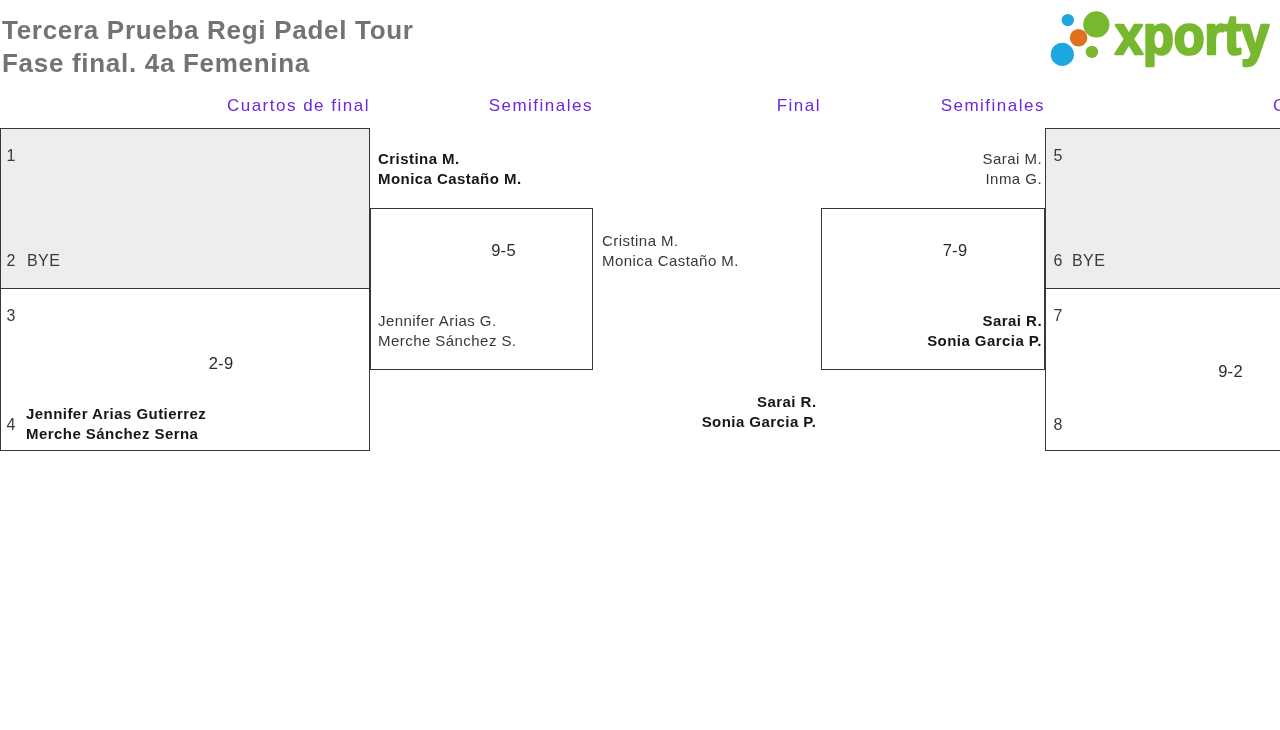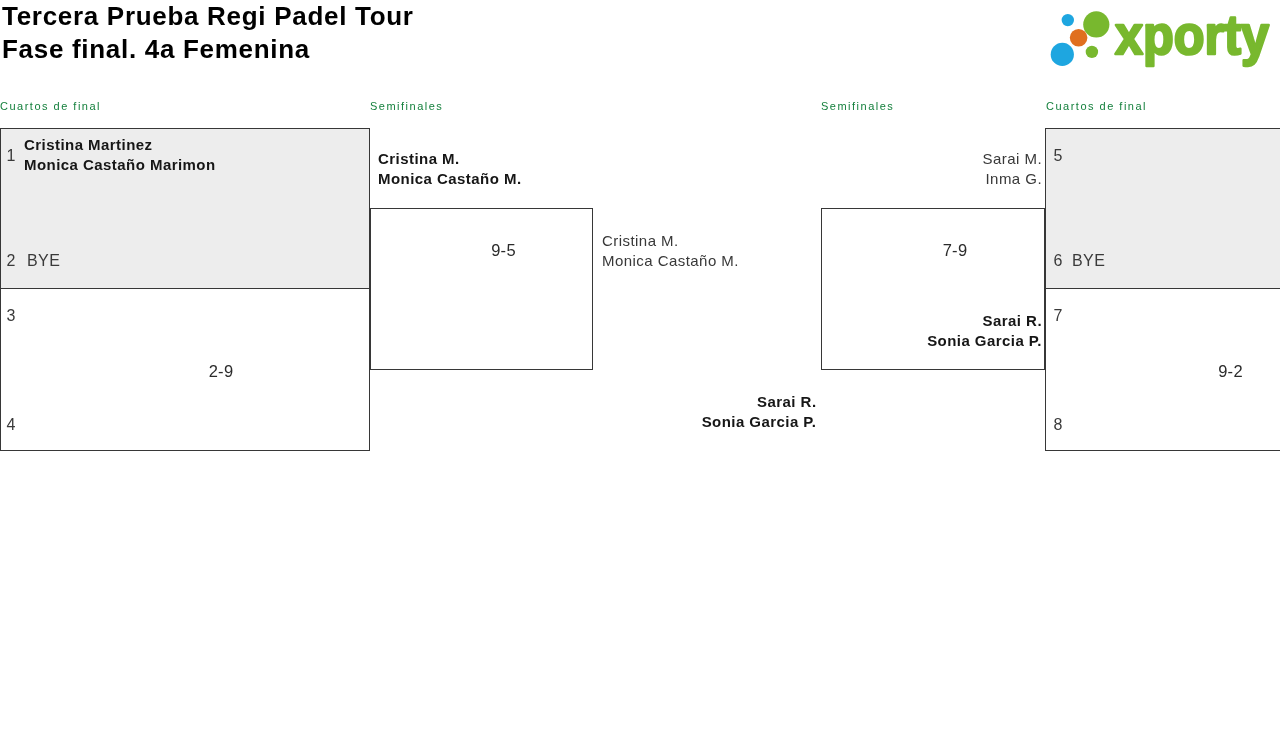--- a/index.html
+++ b/index.html
@@ -6,64 +6,66 @@
 html,body{width:1280px;height:730px;background:#fff}
 body{font-family:"Liberation Sans",sans-serif}
 #wrap{position:relative;width:1280px;height:730px;overflow:hidden;background:#fff}
 .abs{position:absolute}
 .box{position:absolute;border:1px solid #373737;background:#fff}
 .grey{background:#ededed}
 .nm{position:absolute;font-size:15px;line-height:20px;color:#383838;white-space:nowrap;letter-spacing:0.45px}
 .b{font-weight:bold;color:#161616}
 .seed{position:absolute;font-size:16px;line-height:20px;color:#3a3a3a;width:16px;text-align:center}
 .score{position:absolute;font-size:16.5px;line-height:20px;color:#2b2b2b;text-align:center;letter-spacing:0.3px}
-.hd{position:absolute;font-size:11px;line-height:18px;color:#15803d;text-align:left;white-space:nowrap;letter-spacing:1.5px}
+.hd{position:absolute;font-size:17px;line-height:18px;color:#6d28d9;text-align:right;white-space:nowrap;letter-spacing:1.5px}
 .tr{text-align:right}
 </style>
 </head>
 <body>
 <div id="wrap">
 
-  <div class="abs" style="left:2px;top:0;font-size:26px;line-height:32.5px;font-weight:bold;color:#000000;letter-spacing:0.7px">Tercera Prueba Regi Padel Tour<br>Fase final. 4a Femenina</div>
+  <div class="abs" style="left:2px;top:14px;font-size:26px;line-height:32.5px;font-weight:bold;color:#737373;letter-spacing:0.7px">Tercera Prueba Regi Padel Tour<br>Fase final. 4a Femenina</div>
 
   <svg class="abs" style="left:1040px;top:0" width="240" height="90" viewBox="0 0 240 90">
     <circle cx="27.8" cy="20.1" r="6.2" fill="#1ea6e0"></circle>
     <circle cx="56.3" cy="24.4" r="13.1" fill="#78b82e"></circle>
     <circle cx="38.6" cy="37.7" r="8.8" fill="#e06f1f"></circle>
     <circle cx="22.3" cy="54.4" r="11.6" fill="#1ea6e0"></circle>
     <circle cx="51.9" cy="51.9" r="6.2" fill="#78b82e"></circle>
     <text x="75" y="53.5" font-family="Liberation Sans, sans-serif" font-weight="bold" font-size="56" fill="#78b82e" stroke="#78b82e" stroke-width="2.6" stroke-linejoin="round" stroke-linecap="round" textLength="154" lengthAdjust="spacingAndGlyphs">xporty</text>
   </svg>
 
   <div class="hd" style="left:0;top:97px;width:370px">Cuartos de final</div>
   <div class="hd" style="left:370px;top:97px;width:223px">Semifinales</div>
+  <div class="hd" style="left:593px;top:97px;width:228px">Final</div>
   <div class="hd" style="left:821px;top:97px;width:224px">Semifinales</div>
   <div class="hd" style="left:1046px;top:97px;width:370px">Cuartos de final</div>
 
   <div class="box grey" style="left:0;top:128px;width:370px;height:161px"></div>
   <div class="box" style="left:0;top:288px;width:370px;height:163px"></div>
 
   <div class="box" style="left:370px;top:208px;width:223px;height:162px"></div>
 
   <div class="box" style="left:821px;top:208px;width:224px;height:162px"></div>
 
   <div class="box grey" style="left:1045px;top:128px;width:371px;height:161px"></div>
   <div class="box" style="left:1045px;top:288px;width:371px;height:163px"></div>
 
   <div class="seed" style="left:3px;top:145.5px">1</div>
-  <div class="nm b" style="left:24px;top:134.5px">Cristina Martinez<br>Monica Castaño Marimon</div>
   <div class="seed" style="left:3px;top:250.5px">2</div>
   <div class="nm" style="left:27px;top:250.5px;color:#3a3a3a;font-size:16px">BYE</div>
 
   <div class="seed" style="left:3px;top:306px">3</div>
-  <div class="score" style="left:0;top:361px;width:442px">2-9</div>
+  <div class="score" style="left:0;top:353px;width:442px">2-9</div>
   <div class="seed" style="left:3px;top:414.5px">4</div>
+  <div class="nm b" style="left:26px;top:404px">Jennifer Arias Gutierrez<br>Merche Sánchez Serna</div>
 
   <div class="nm b" style="left:378px;top:148.5px">Cristina M.<br>Monica Castaño M.</div>
   <div class="score" style="left:370px;top:240px;width:267px">9-5</div>
+  <div class="nm" style="left:378px;top:310.5px">Jennifer Arias G.<br>Merche Sánchez S.</div>
 
   <div class="nm" style="left:602px;top:231px">Cristina M.<br>Monica Castaño M.</div>
   <div class="nm b tr" style="left:595px;top:392px;width:221.5px">Sarai R.<br>Sonia Garcia P.</div>
 
   <div class="nm tr" style="left:821px;top:148.5px;width:221px">Sarai M.<br>Inma G.</div>
   <div class="score" style="left:821px;top:240px;width:268px">7-9</div>
   <div class="nm b tr" style="left:821px;top:310.5px;width:221px">Sarai R.<br>Sonia Garcia P.</div>
 
   <div class="seed" style="left:1050px;top:145.5px">5</div>
   <div class="seed" style="left:1050px;top:250.5px">6</div>

